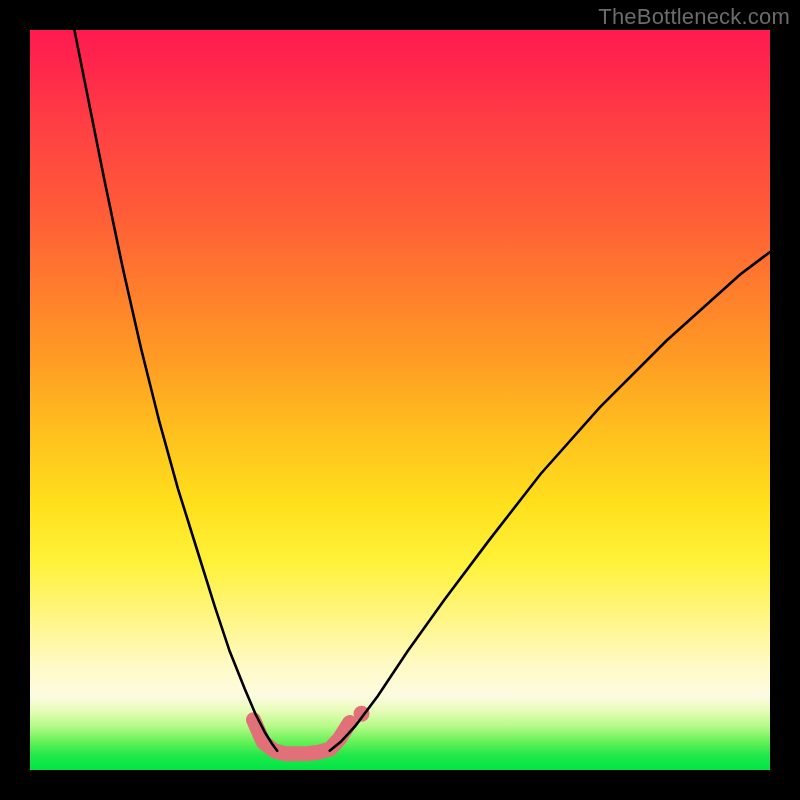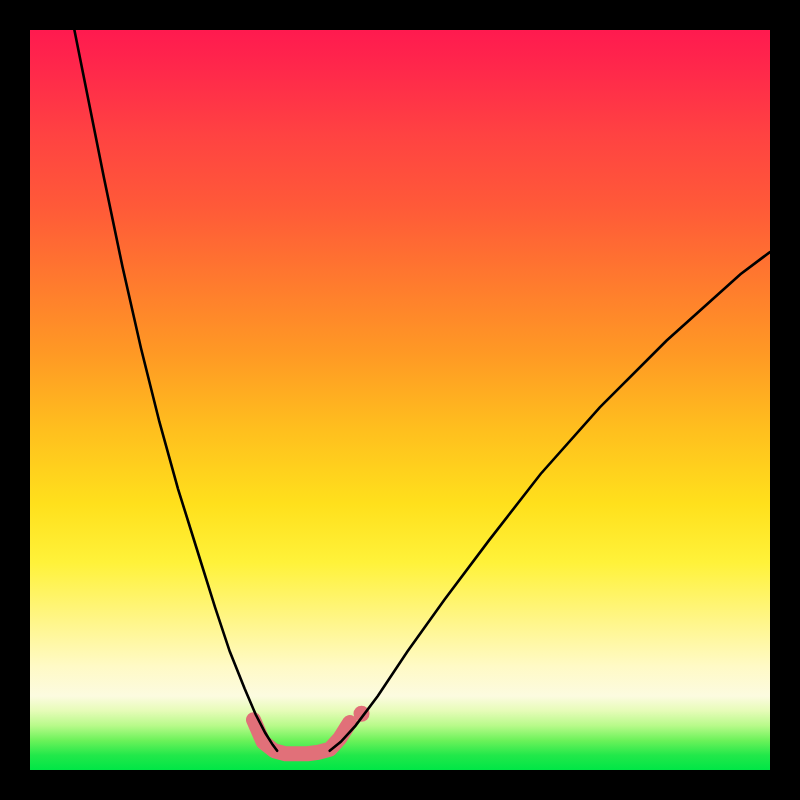--- a/index.html
+++ b/index.html
@@ -62,20 +62,21 @@
     left: 0;
     top: 0;
     width: 740px;
     height: 740px;
   }
 </style>
 </head>
 <body>
 
 <div class="frame">
+  <div class="watermark">TheBottleneck.com</div>
   <div class="plot">
     <svg class="overlay" viewBox="0 0 740 740" preserveAspectRatio="none">
       <path id="well-path" fill="none" stroke="#e17079" stroke-width="15" stroke-linecap="round" stroke-linejoin="round" d="M223.48 689.68 L233.10 711.88 L244.20 720.76 L255.30 723.72 L266.40 723.72 L277.50 723.72 L288.60 722.24 L299.70 719.28 L309.32 708.92 L319.68 692.64"></path>
       <circle id="well-dot-right" r="8" fill="#e17079" cx="331.52" cy="683.76"></circle>
       <path id="left-branch" fill="none" stroke="#000000" stroke-width="2.6" stroke-linecap="round" d="M44.40 0.00 L59.20 74.00 L74.00 148.00 L92.50 236.80 L111.00 318.20 L129.50 392.20 L148.00 458.80 L166.50 518.00 L185.00 577.20 L199.80 621.60 L214.60 658.60 L225.70 684.50 L235.32 703.00 L242.72 714.84 L247.16 720.76"></path>
       <path id="right-branch" fill="none" stroke="#000000" stroke-width="2.6" stroke-linecap="round" d="M299.70 720.76 L310.80 711.88 L325.60 695.60 L347.80 666.00 L377.40 621.60 L414.40 569.80 L458.80 510.60 L510.60 444.00 L569.80 377.40 L636.40 310.80 L710.40 244.20 L740.00 222.00"></path>
     </svg>
   </div>
 </div>
 

